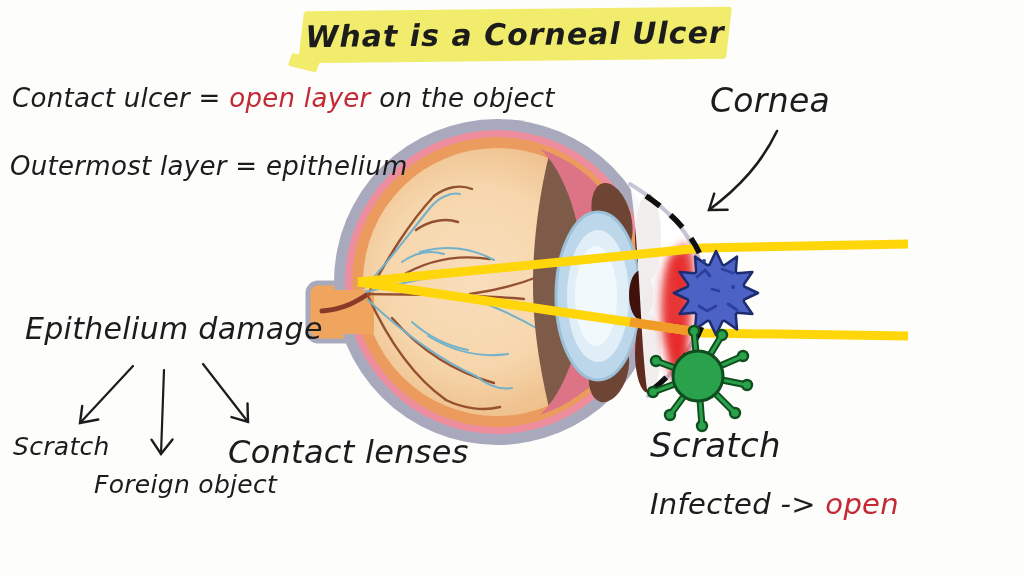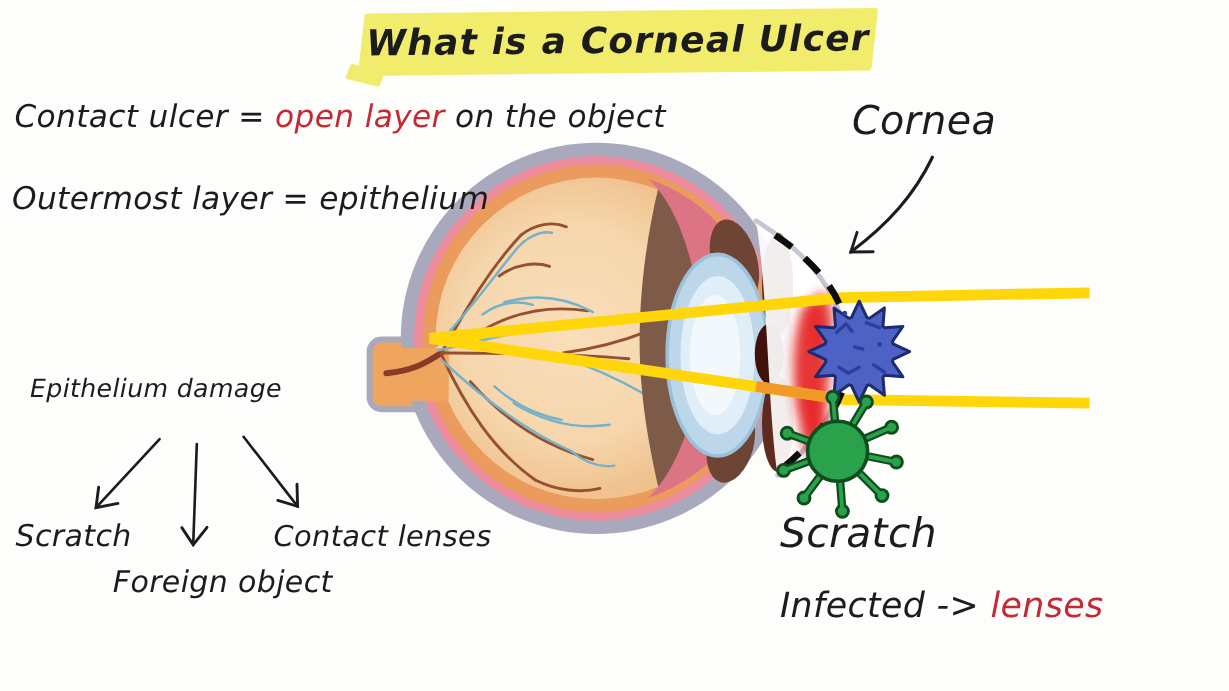--- a/index.html
+++ b/index.html
@@ -17,24 +17,24 @@
   .title-wrap{position:absolute;left:301px;top:9px;width:428px;height:52px;transform:rotate(-.6deg);}
   .title-bg{position:absolute;left:0;top:0;right:0;bottom:0;background:var(--highlight_yellow,#f2ec6d);transform:skewX(-7deg);border-radius:3px;}
   .title-bg::after{content:"";position:absolute;left:-9px;bottom:-6px;width:30px;height:13px;background:inherit;transform:rotate(14deg);border-radius:2px;}
   .title-text{position:relative;width:100%;text-align:center;font-size:30px;font-weight:bold;font-style:italic;line-height:52px;letter-spacing:1px;}
   
   .fact1{left:12px;top:84px;font-size:26px;}
   .fact2{left:10px;top:152px;font-size:26px;}
   
   .cornea-label{left:710px;top:82px;font-size:33px;}
   
-  .damage-heading{left:25px;top:312px;font-size:21px;}
+  .damage-heading{left:25px;top:312px;font-size:30px;}
   .cause-scratch{left:13px;top:433px;font-size:25px;}
   .cause-foreign{left:94px;top:471px;font-size:25px;}
-  .cause-contact{left:228px;top:434px;font-size:24px;}
+  .cause-contact{left:228px;top:434px;font-size:32px;}
   
   .scratch2{left:650px;top:426px;font-size:34px;}
   .infected{left:650px;top:488px;font-size:29px;}
 </style>
 </head>
 <body>
 
 <div class="stage">
 
   <svg class="scene" width="1024" height="576" viewBox="0 0 1024 576">
@@ -210,15 +210,15 @@
 
   <div class="txt cornea-label">Cornea</div>
 
   <div class="txt damage-heading">Epithelium damage</div>
   <div class="txt cause-scratch">Scratch</div>
   <div class="txt cause-foreign">Foreign object</div>
   <div class="txt cause-contact">Contact lenses</div>
 
   <div class="txt scratch2">Scratch</div>
   <div class="txt infected">
-    <span>Infected -&gt; </span><span class="red">lenses</span>
+    <span>Infected -&gt; </span><span class="red">open</span>
   </div>
 </div>
 
 </body></html>

